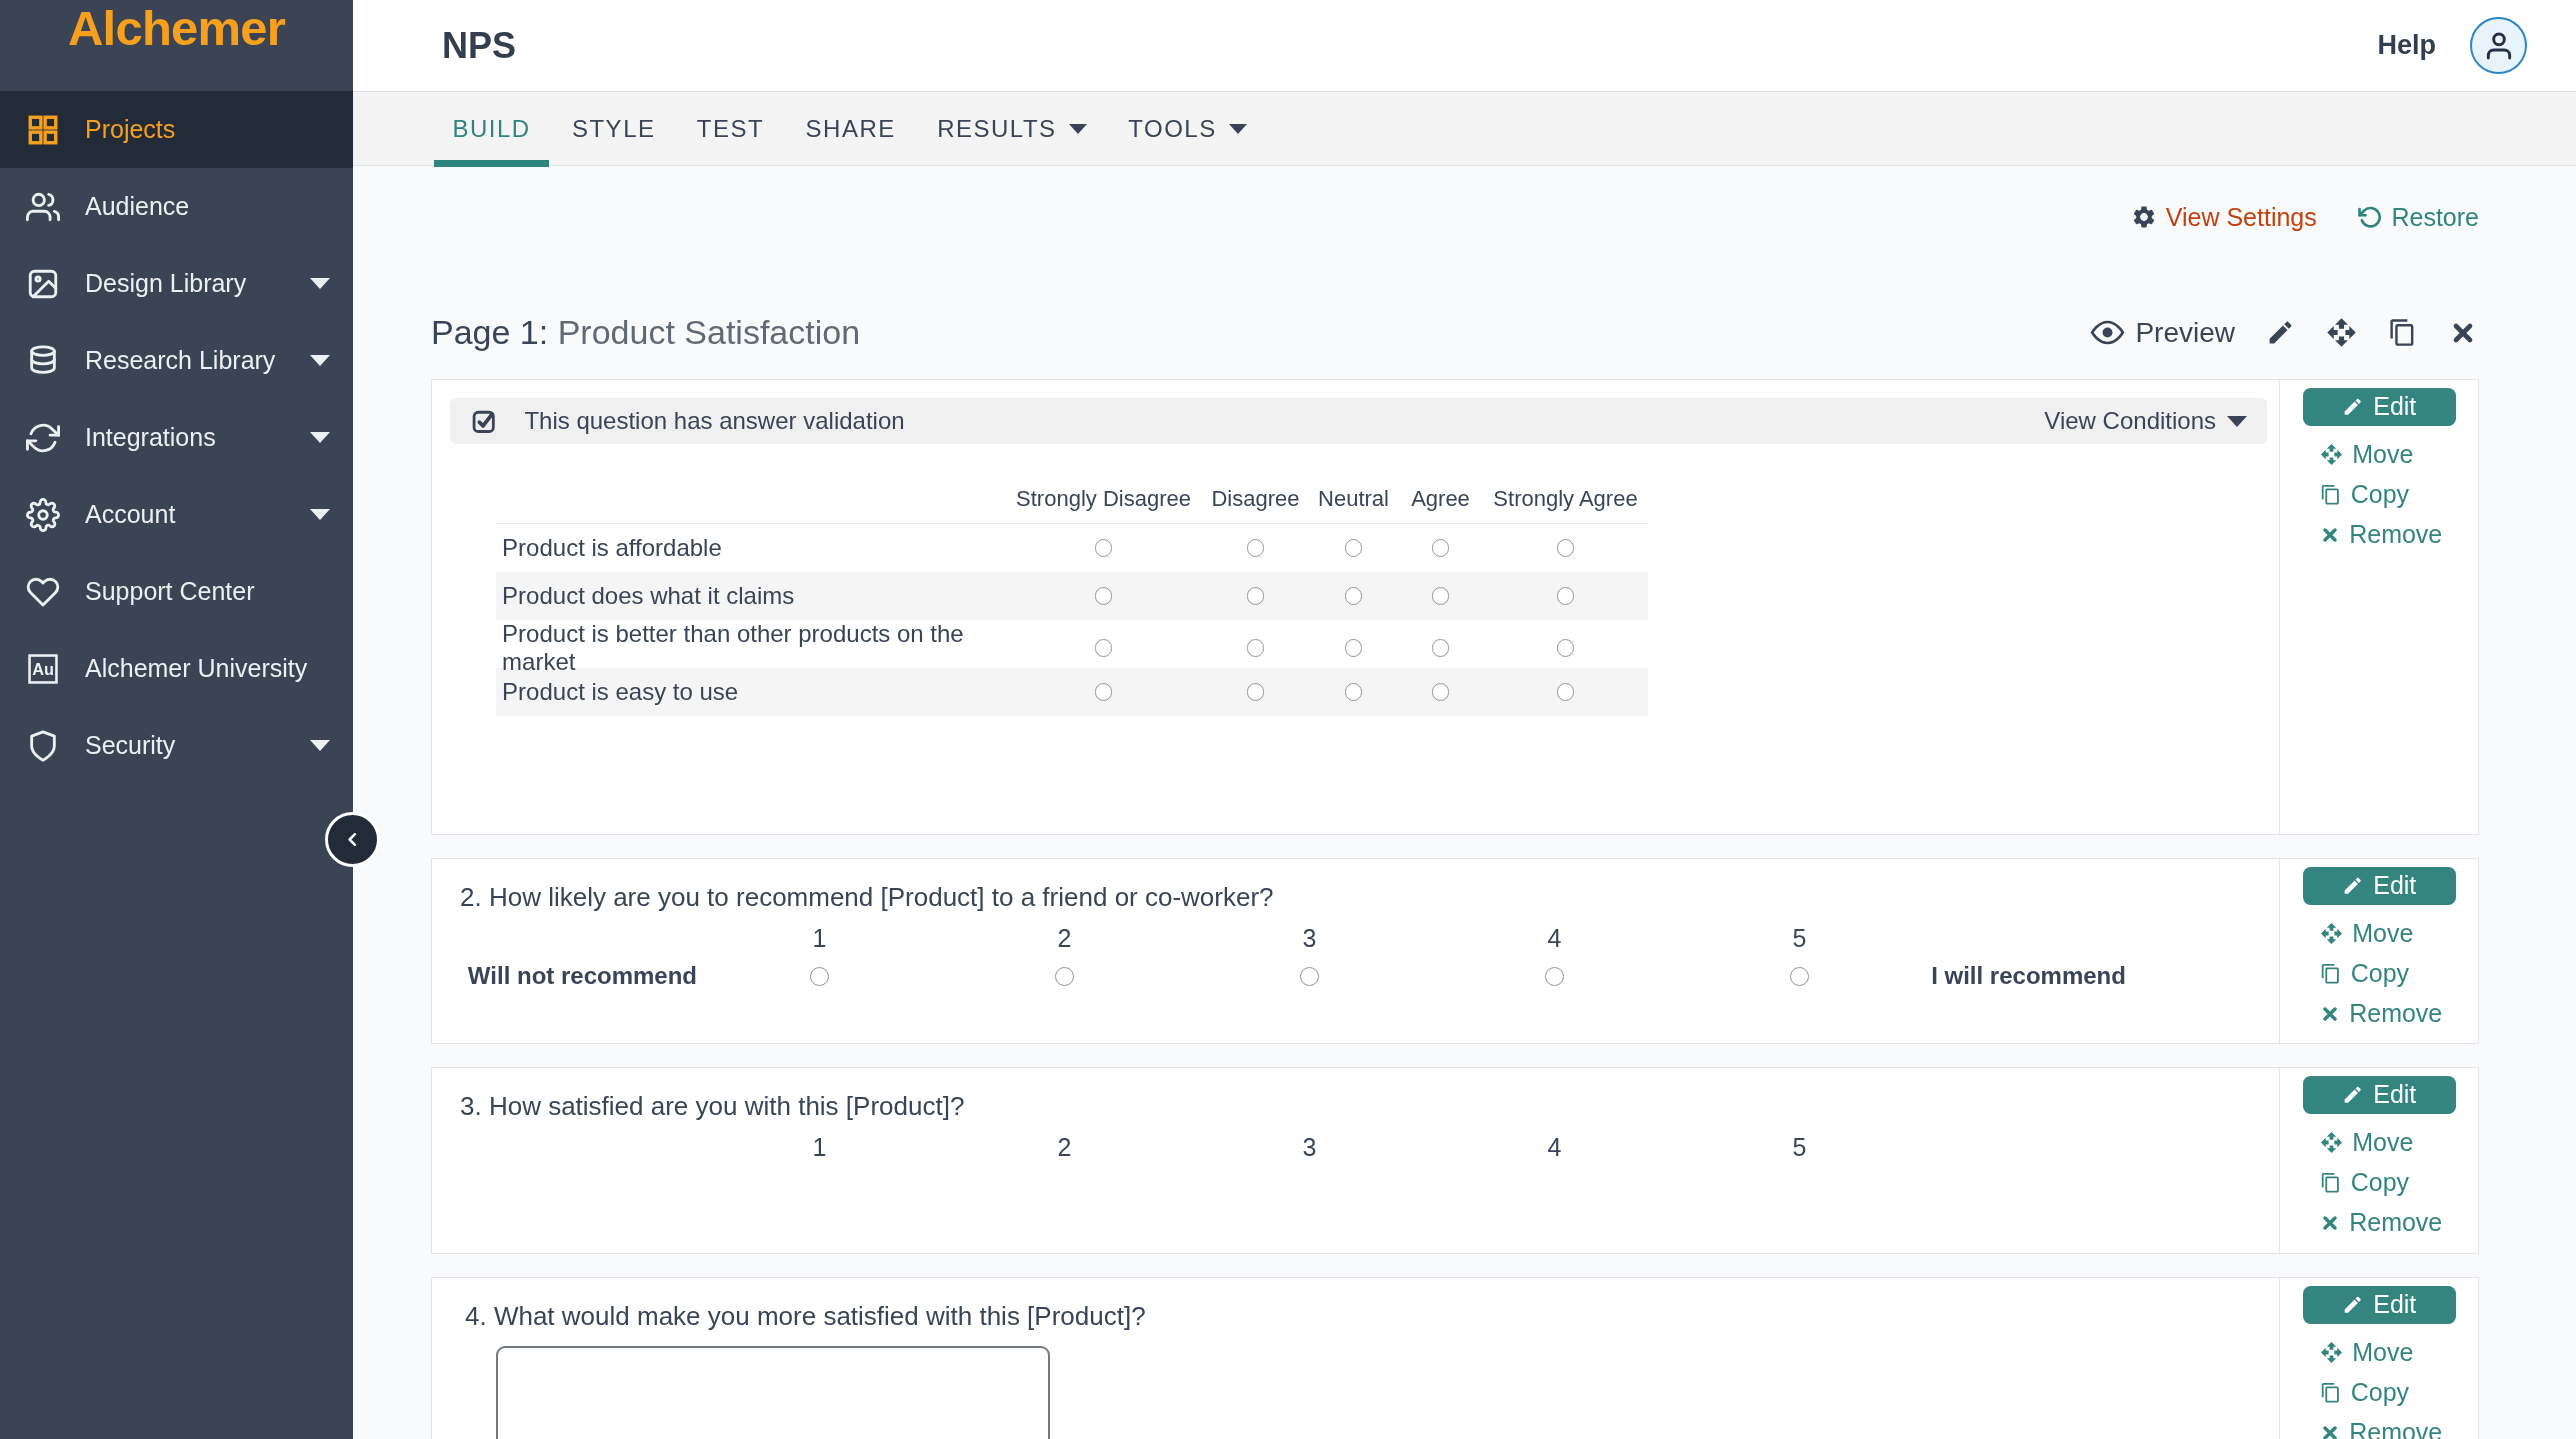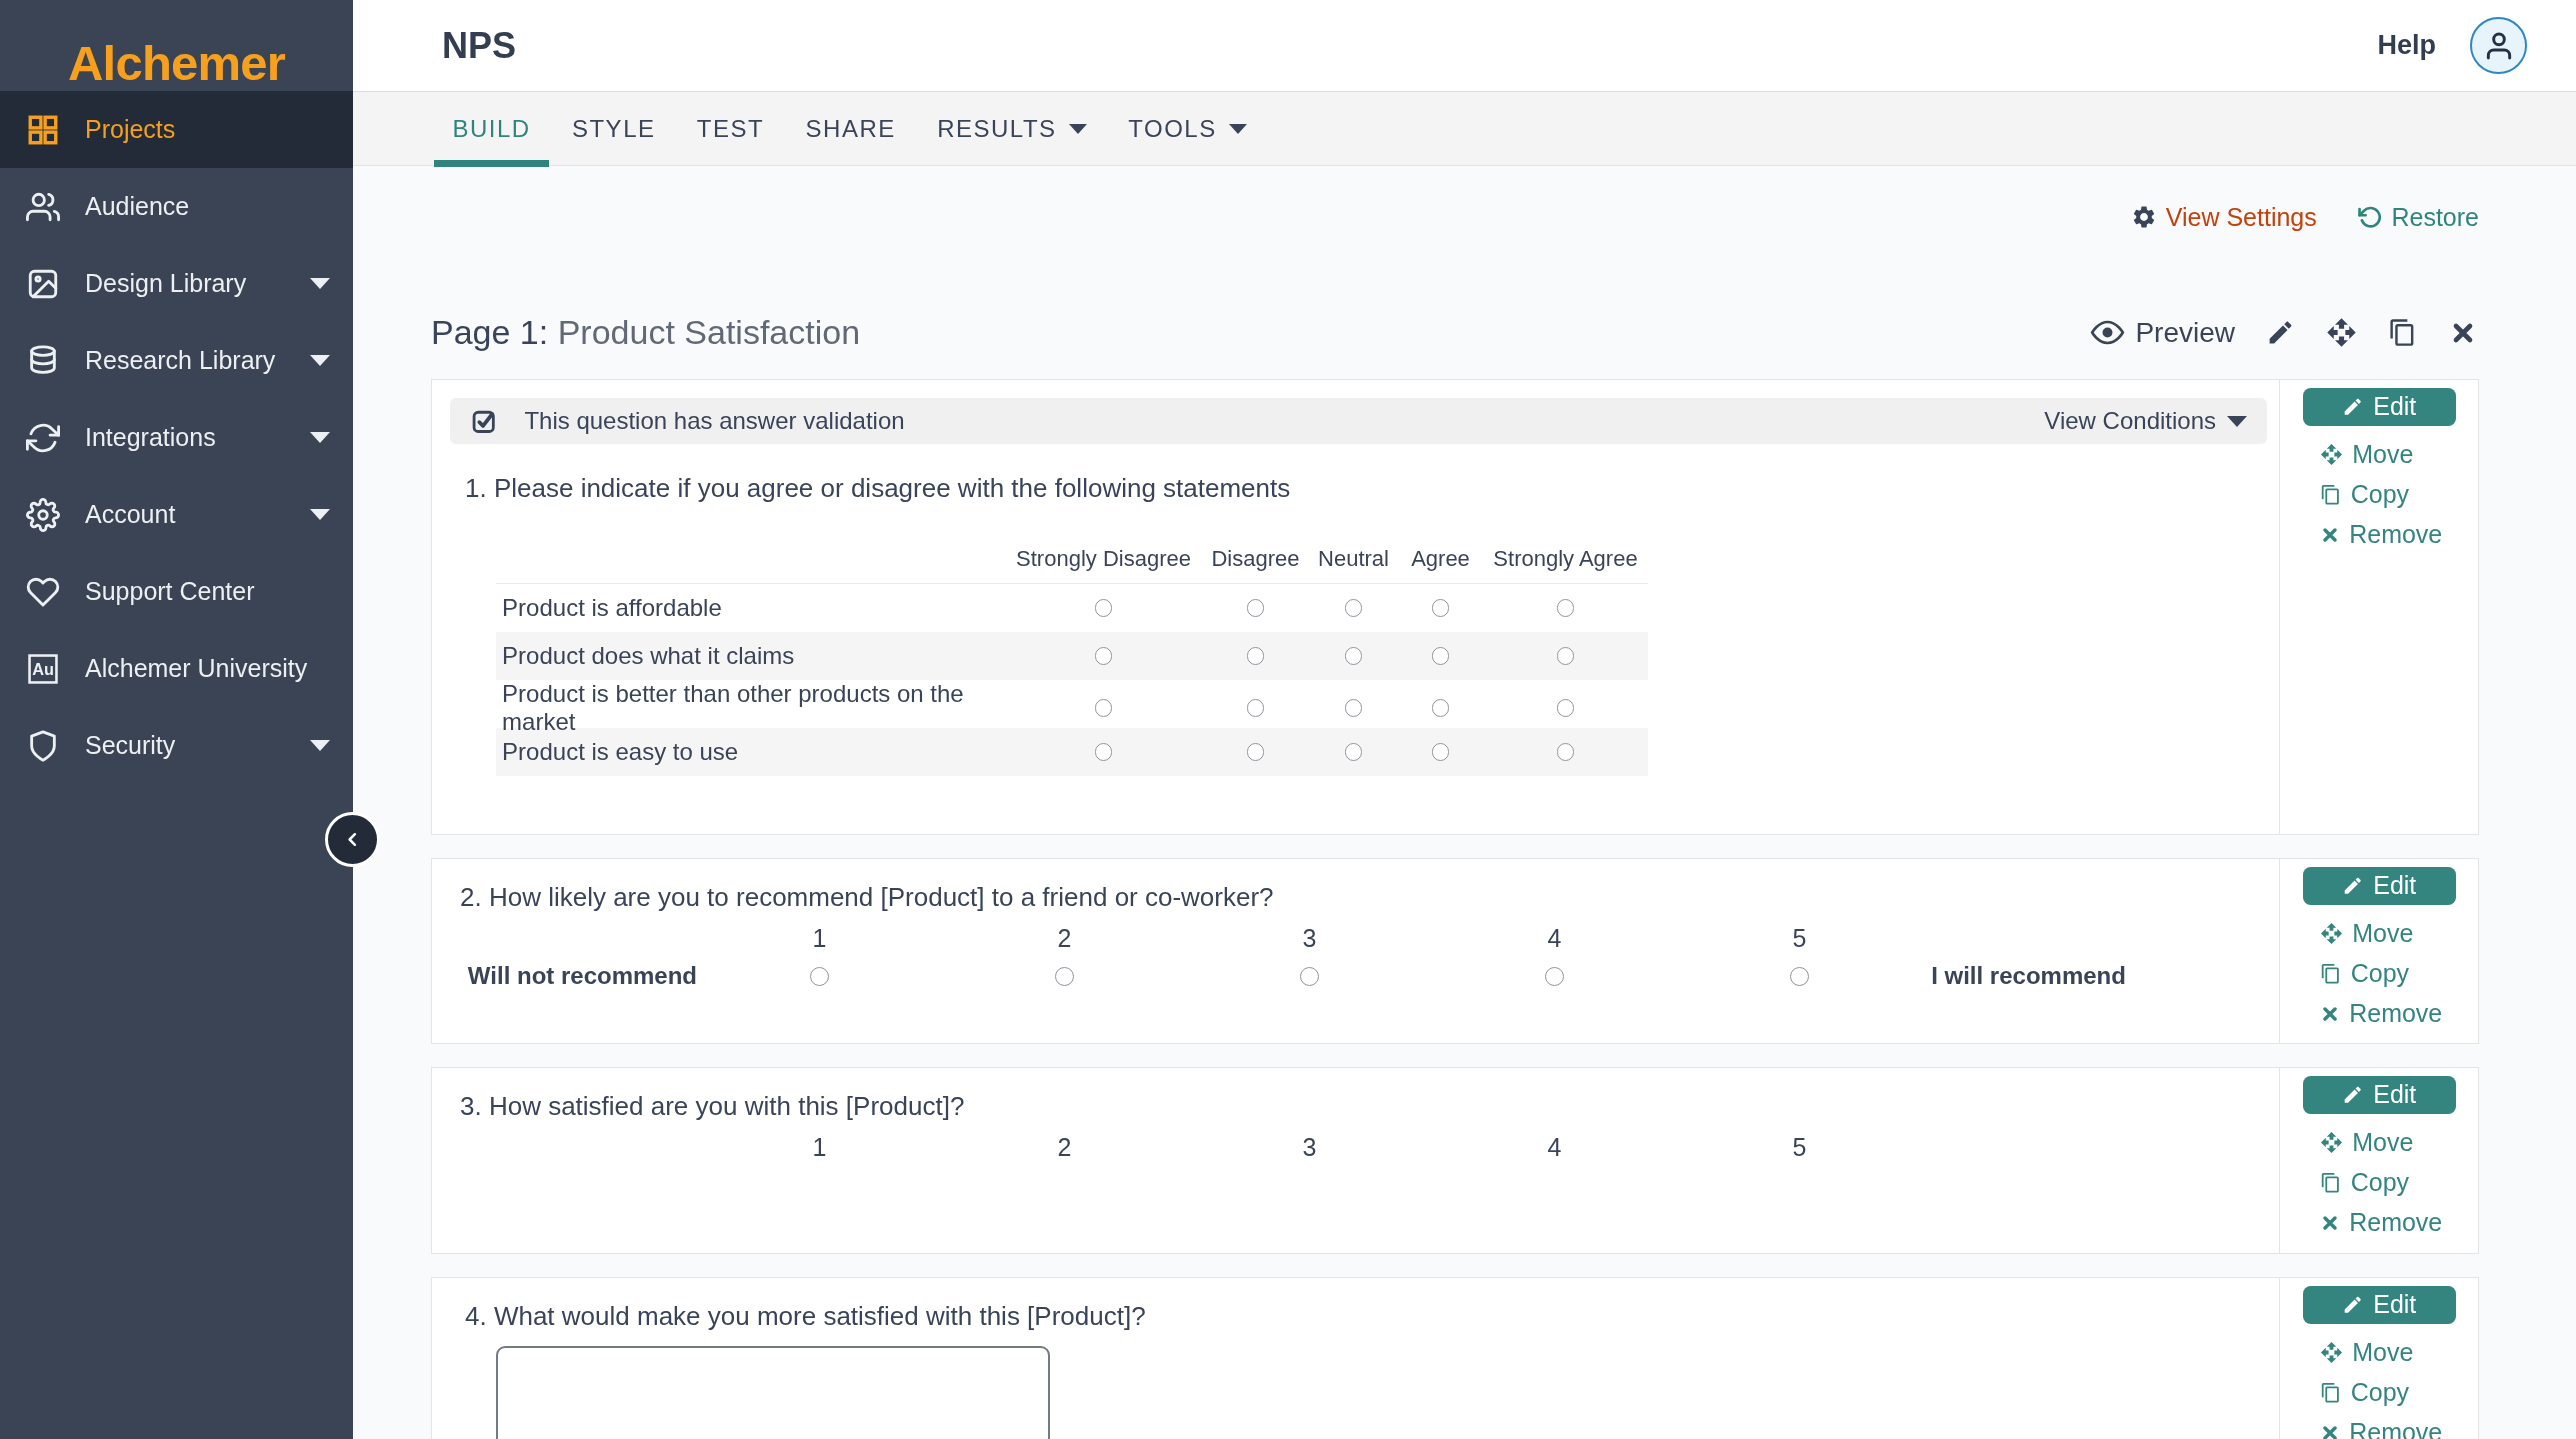--- a/index.html
+++ b/index.html
@@ -2,21 +2,21 @@
 <html style="font-size:12.3px"><head>
 <meta charset="utf-8">
 <style>
   * { margin:0; padding:0; box-sizing:border-box; }
   html,body { width:2576px; height:1439px; overflow:hidden;
     font-family:"Liberation Sans", sans-serif; background:#F9FAFB; }
 
   
   .sidebar { position:fixed; left:0; top:0; width:353px; height:1439px;
     background:#3B4455; z-index:5; }
-  .logo-bar { height:91px; display:flex; align-items:flex-end; justify-content:center; }
+  .logo-bar { height:91px; display:flex; align-items:flex-start; justify-content:center; }
   .logo-text { color:#F6A01E; font-size:49px; font-weight:700; letter-spacing:-0.8px; }
   .nav-item { height:77px; display:flex; align-items:center; padding:0 23px 0 25px;
     color:#EDF0F3; font-size:25px; cursor:pointer; }
   .nav-item .nav-icon { width:35px; height:35px; flex:0 0 35px; display:flex;
     align-items:center; justify-content:center; }
   .nav-item .nav-icon svg { width:34px; height:34px; }
   .nav-label { margin-left:25px; flex:1; }
   .nav-item.active { background:#232B38; color:#F6A01E; }
   .caret-down { width:0; height:0; border-left:10px solid transparent;
     border-right:10px solid transparent; border-top:11.5px solid #EDF0F3; }
@@ -344,21 +344,20 @@
               <path d="M8 13l3.2 3.2L19 6" fill="none" stroke="#3A4458" stroke-width="3.2" stroke-linecap="round" stroke-linejoin="round"></path>
             </svg>
             <span>This question has answer validation</span>
           </div>
           <div class="view-conditions">
             <span>View Conditions</span>
             <span class="vc-caret"></span>
           </div>
         </div>
 
-        <h2 class="qtext">1. Please indicate if you agree or disagree with the following statements</h2>
 
         <div class="q1-table">
           <div class="q1-head">
             <div class="hcell"></div>
             <div class="hcell">Strongly Disagree</div>
             <div class="hcell">Disagree</div>
             <div class="hcell">Neutral</div>
             <div class="hcell">Agree</div>
             <div class="hcell">Strongly Agree</div>
           </div>

